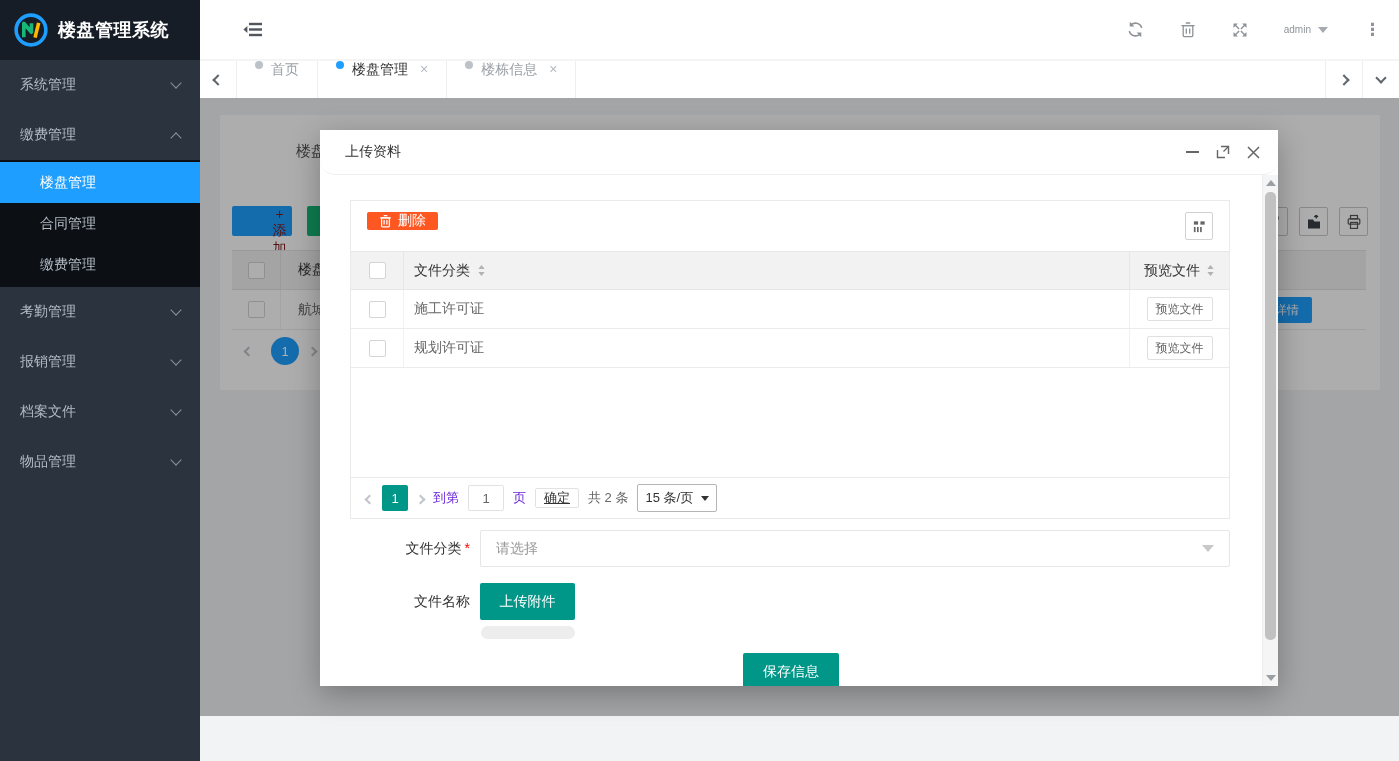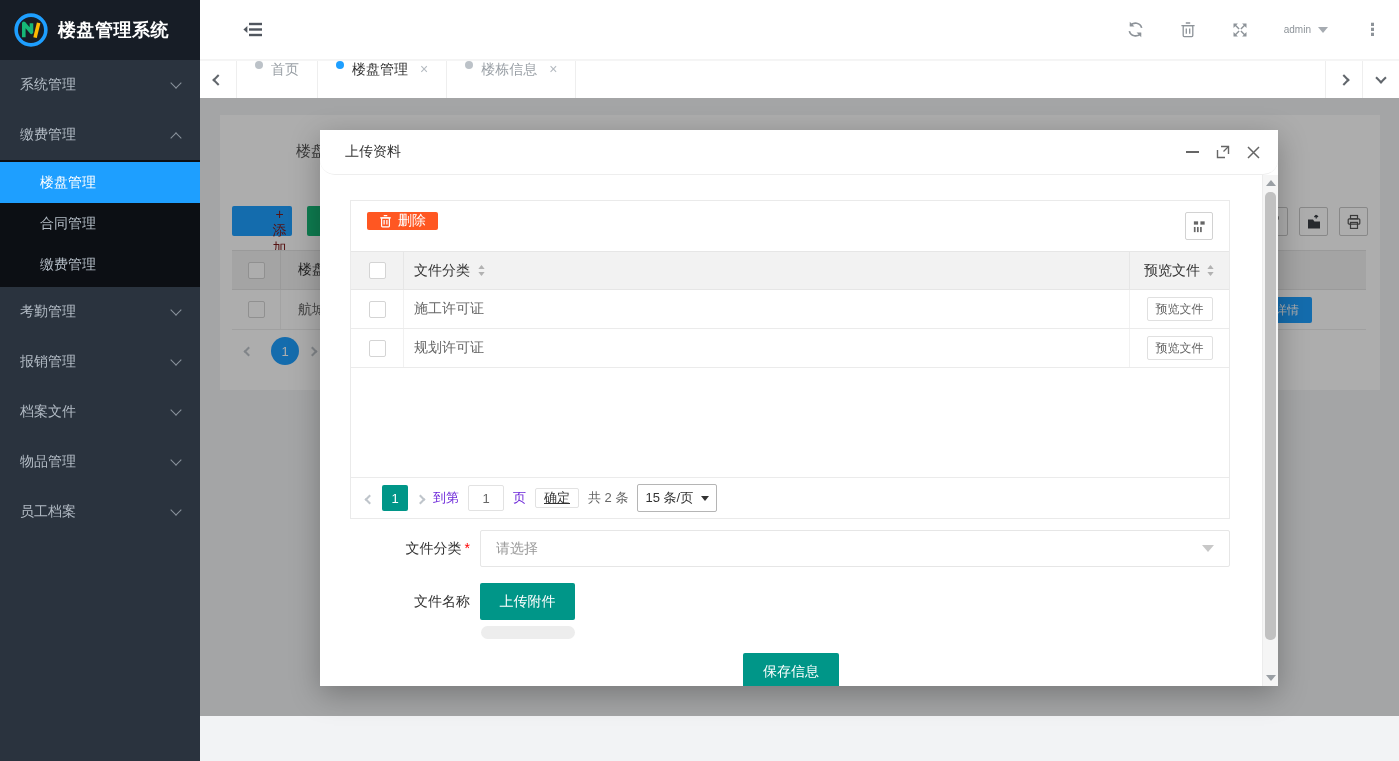--- a/index.html
+++ b/index.html
@@ -152,24 +152,20 @@
       <span class="chev"></span>
     </div>
     <div class="menu-item">
       <span>档案文件</span>
       <span class="chev"></span>
     </div>
     <div class="menu-item">
       <span>物品管理</span>
       <span class="chev"></span>
     </div>
-    <div class="menu-item">
-      <span>员工档案</span>
-      <span class="chev"></span>
-    </div>
   </nav>
 </aside>
 
 <header class="topbar">
   <div class="tb-btn">
     <svg width="19" height="15" viewBox="0 0 19 15" fill="#50565e">
       <rect x="6" y="0.8" width="13" height="2.4"></rect>
       <rect x="6" y="6.3" width="13" height="2.4"></rect>
       <rect x="6" y="11.8" width="13" height="2.4"></rect>
       <path d="M4.4 4v7L0.4 7.5z"></path>

